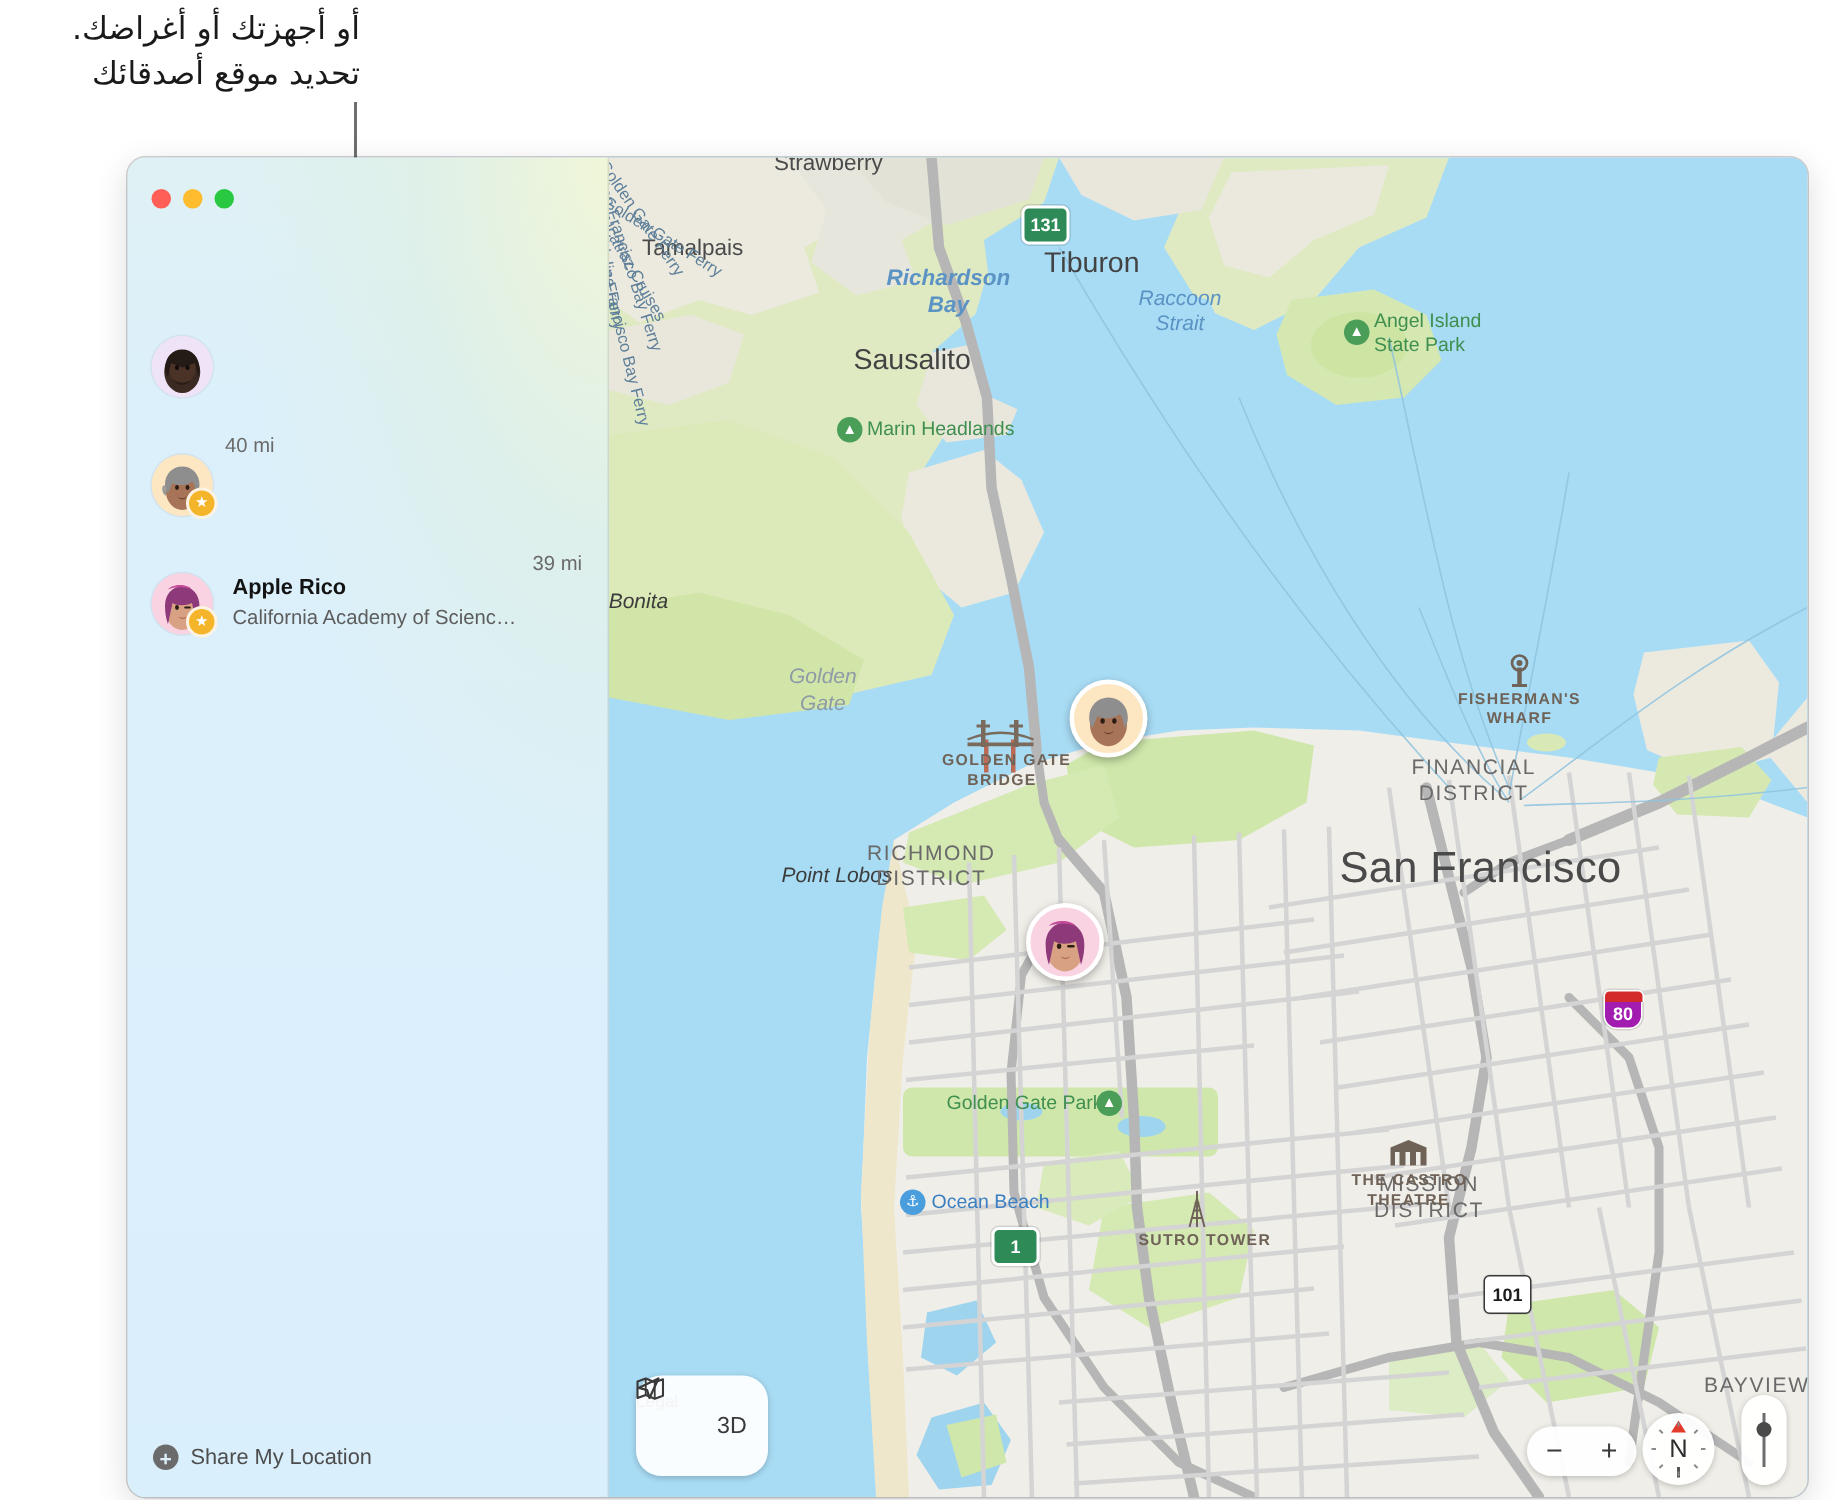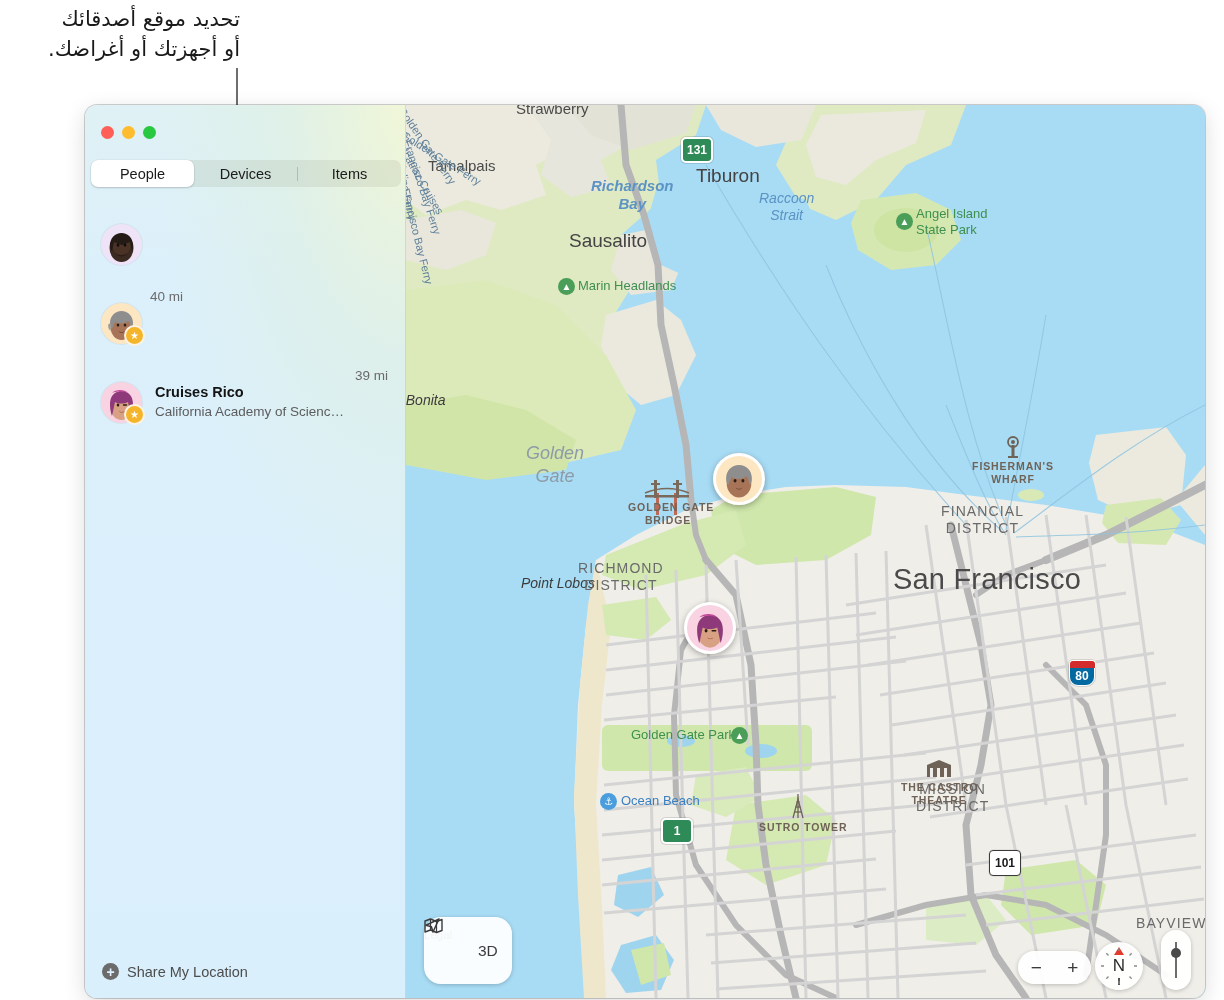--- a/index.html
+++ b/index.html
@@ -96,31 +96,31 @@
   .mlabel{position:absolute;color:#4c4c4c;pointer-events:none;white-space:nowrap;}
   .city-major{font-size:29px;color:#4a4a4a;letter-spacing:.2px;}
   .city-mid{font-size:19px;color:#434343;}
   .city-small{font-size:15px;color:#4a4a4a;}
   .district{font-size:14px;color:#6a6a6a;letter-spacing:1.1px;text-align:center;line-height:1.2;}
   .poi-small{font-size:10.5px;color:#6f6257;letter-spacing:.9px;text-align:center;line-height:1.25;font-weight:bold;}
   .water-label{font-style:italic;color:#5b93c4;}
   .park-label{color:#3f8f4f;font-size:13px;}
   .beach-label{color:#3a7fc1;font-size:13px;}
   .geo-italic{font-style:italic;color:#3c3c3c;font-size:14px;}
-  .gray-italic{font-style:italic;color:#8d9ba6;font-size:18px;text-align:center;line-height:1.25;}
+  .gray-italic{font-style:italic;color:#8d9ba6;font-size:14px;text-align:center;line-height:1.25;}
   .ferry{
     font-size:11px;color:#5e7f99;white-space:nowrap;
     transform-origin:0 0;
   }
 
   
   .shield{position:absolute;display:flex;align-items:center;justify-content:center;font-weight:bold;}
   .shield-ca{width:28px;height:22px;border-radius:5px;background:#2e8b57;border:2px solid #fff;color:#fff;font-size:12px;box-shadow:0 0 0 1px rgba(0,0,0,.12);}
   .shield-us{width:30px;height:24px;border-radius:4px;background:#fff;border:1.5px solid #3a3a3a;color:#1b1b1b;font-size:12px;box-shadow:0 0 0 .5px rgba(0,0,0,.1);}
-  .shield-i{width:26px;height:26px;background:#0369a1;color:#fff;font-size:12px;border-radius:4px 4px 9px 9px;border:1.5px solid #fff;box-shadow:0 0 0 1px rgba(0,0,0,.12);position:relative;padding-top:5px;box-sizing:border-box;}
+  .shield-i{width:26px;height:26px;background:#a21caf;color:#fff;font-size:12px;border-radius:4px 4px 9px 9px;border:1.5px solid #fff;box-shadow:0 0 0 1px rgba(0,0,0,.12);position:relative;padding-top:5px;box-sizing:border-box;}
   .shield-i::before{content:"";position:absolute;left:-1.5px;right:-1.5px;top:-1.5px;height:8px;background:#d32b2b;border-radius:4px 4px 0 0;border:1.5px solid #fff;border-bottom:none;box-sizing:border-box;}
 
   
   .pin{position:absolute;width:17px;height:17px;border-radius:50%;display:flex;align-items:center;justify-content:center;font-size:10px;color:#fff;}
   .pin-park{background:#4a9e58;}
   .pin-beach{background:#4a9ede;}
 
   
   .map-avatar{
     position:absolute;width:46px;height:46px;border-radius:50%;
@@ -157,51 +157,39 @@
     background:rgba(255,255,255,.95);box-shadow:0 1px 4px rgba(0,0,0,.22);
     display:flex;align-items:center;justify-content:center;
   }
   #tilt .bar{width:1.5px;height:36px;background:#6d6d6d;position:relative;}
   #tilt .knob{position:absolute;left:50%;top:6px;margin-left:-5px;width:10px;height:10px;border-radius:50%;background:#4a4a4a;}
 </style>
 </head>
 <body>
 
 <div id="callout-text">
+  <div>أو أجهزتك أو أغراضك.</div>
   <div>تحديد موقع أصدقائك</div>
-  <div>أو أجهزتك أو أغراضك.</div>
 </div>
 <div class="leader" id="leader-stem"></div>
 <div class="leader" id="leader-bar"></div>
 <div class="leader" id="leader-tick-left"></div>
 <div class="leader" id="leader-tick-right"></div>
 
 <div id="window">
 
   <div id="sidebar">
     <div id="sidebar-divider"></div>
 
     <div id="traffic">
       <div class="light red"></div>
       <div class="light yellow"></div>
       <div class="light green"></div>
     </div>
 
-    <div id="segmented">
-      <div class="seg active">
-        <span>People</span>
-      </div>
-      <div class="seg">
-        <span>Devices</span>
-      </div>
-      <div class="seg-sep"></div>
-      <div class="seg">
-        <span>Items</span>
-      </div>
-    </div>
 
     <div id="people-list">
 
       <div class="person">
         <div class="avatar-wrap">
           <div class="avatar" style="background:#efe3f7">
             <svg width="41" height="41" viewBox="0 0 41 41">
               <ellipse cx="20.5" cy="24" rx="12" ry="14" fill="#3a2a22"></ellipse>
               <ellipse cx="20.5" cy="21" rx="9" ry="11" fill="#4a3226"></ellipse>
               <path d="M9 22c0-8 5-13 11.5-13S32 14 32 22c0 3-1 5-1 5l-2-9-8 3-8-3-2 9s-2-2-2-5z" fill="#241a16"></path>
@@ -239,21 +227,21 @@
               <path d="M9 22c0-8 5-13 11.5-13S32 14 32 22c0 7-2 12-2 12l-3-14c-4 2-10 2-13 0l-3 14s-2-5-2-12z" fill="#8e3a7a"></path>
               <path d="M11 11c3-4 13-4 16 0-4-2-12-2-16 0z" fill="#c44a9a"></path>
               <ellipse cx="17" cy="23" rx="1.3" ry="1.6" fill="#2b1c14"></ellipse>
               <path d="M22.5 23h3" stroke="#2b1c14" stroke-width="1.4" stroke-linecap="round"></path>
               <path d="M18 29c1.5 1.3 4 1.3 5.5 0-1 2-4.5 2-5.5 0z" fill="#9c4a3c"></path>
             </svg>
           </div>
           <div class="badge">★</div>
         </div>
         <div class="person-text">
-          <div class="person-name">Cruises Rico</div>
+          <div class="person-name">Apple Rico</div>
           <div class="person-sub">California Academy of Sciences…</div>
         </div>
         <div class="person-dist">39 mi</div>
       </div>
 
     </div>
 
     <div id="share-row">
       <div id="share-plus">+</div>
       <div id="share-label">Share My Location</div>

